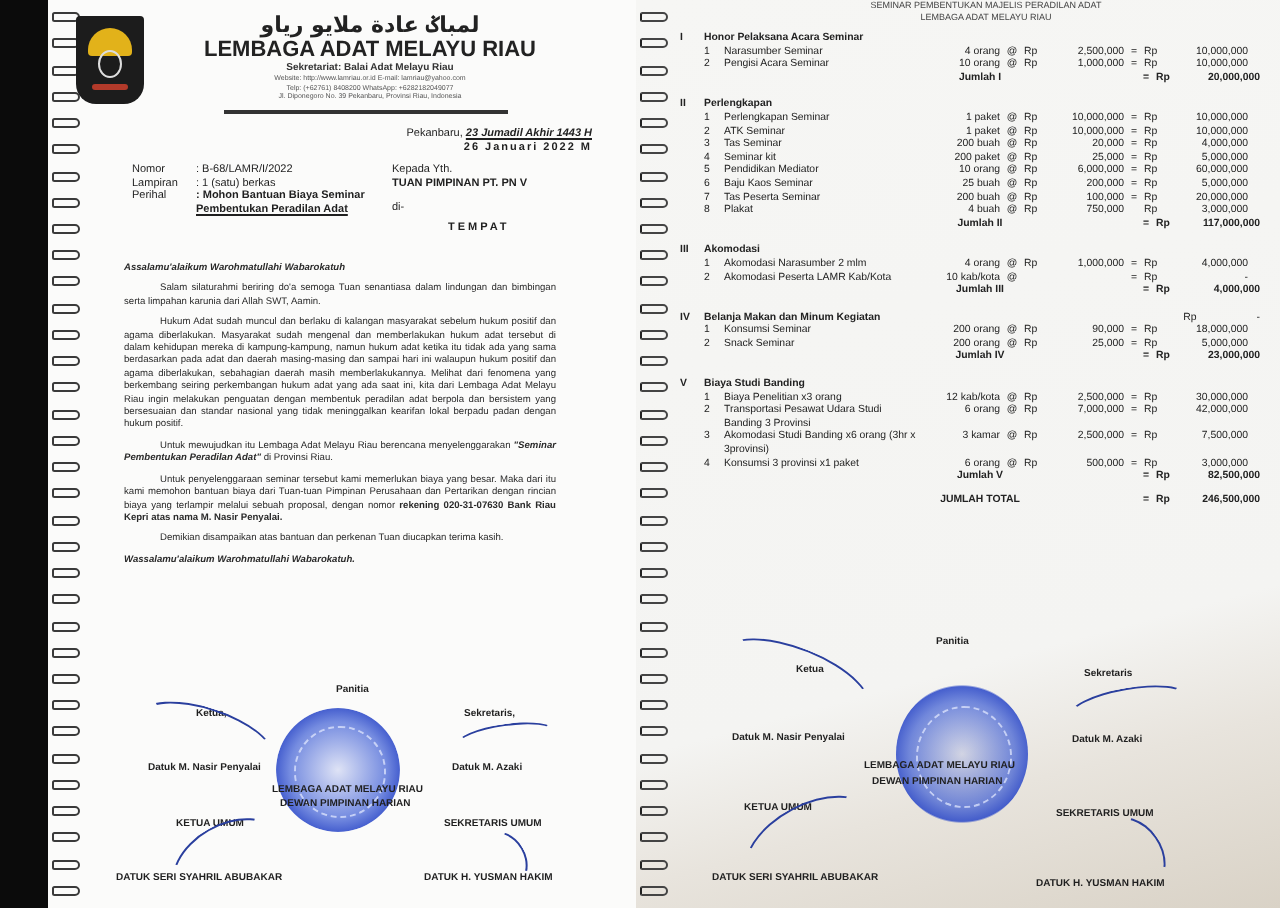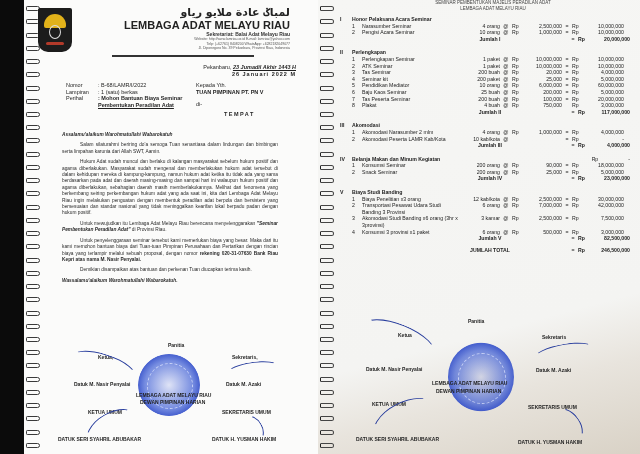--- a/index.html
+++ b/index.html
@@ -15,21 +15,21 @@
   .spiral { position: absolute; top: 0; left: 0; width: 18px; height: 454px; display: flex; flex-direction: column; justify-content: space-around; padding: 2px 0; }
   .spiral .ring { height: 5px; width: 14px; border: 1.5px solid #444; border-radius: 3px 6px 6px 3px; border-left-color: #222; margin-left: 2px; }
   .spiral-left .ring { border-color: #3a3a3a; }
 
   
   .letterhead { position: absolute; left: 38px; top: 6px; width: 250px; height: 52px; }
   .logo { position: absolute; left: 0; top: 2px; width: 34px; height: 44px; background: #1c1c1c; border-radius: 2px 2px 10px 10px; overflow: hidden; }
   .logo .sun { position: absolute; left: 6px; top: 6px; width: 22px; height: 14px; background: #e2b21a; border-radius: 11px 11px 2px 2px; }
   .logo .emblem { position: absolute; left: 11px; top: 17px; width: 12px; height: 14px; border: 1.5px solid #ddd; border-radius: 50%; }
   .logo .band { position: absolute; left: 8px; top: 34px; width: 18px; height: 3px; background: #b23a2a; border-radius: 2px; }
-  .lh-text { position: absolute; left: 42px; top: 0; width: 210px; text-align: right; }
+  .lh-text { position: absolute; left: 42px; top: 0; width: 210px; text-align: center; }
   .lh-arabic { font-family: "DejaVu Sans", sans-serif; font-size: 11px; font-weight: bold; direction: rtl; color: #222; line-height: 13px; }
   .lh-title { font-size: 11px; font-weight: bold; color: #222; line-height: 12px; }
   .lh-sub { font-size: 5px; font-weight: bold; color: #333; line-height: 6px; }
   .lh-small { font-size: 3.5px; color: #555; line-height: 4.5px; }
   .lh-rule { position: absolute; left: 112px; top: 55px; width: 142px; height: 1.5px; background: #333; }
 
   .datebox { position: absolute; left: 200px; top: 64px; width: 96px; text-align: right; font-size: 5.5px; line-height: 7px; }
   .datebox .city { font-weight: normal; }
   .datebox .hijri { text-decoration: underline; font-weight: bold; font-style: italic; }
   .datebox .greg { font-weight: bold; letter-spacing: 1px; }

